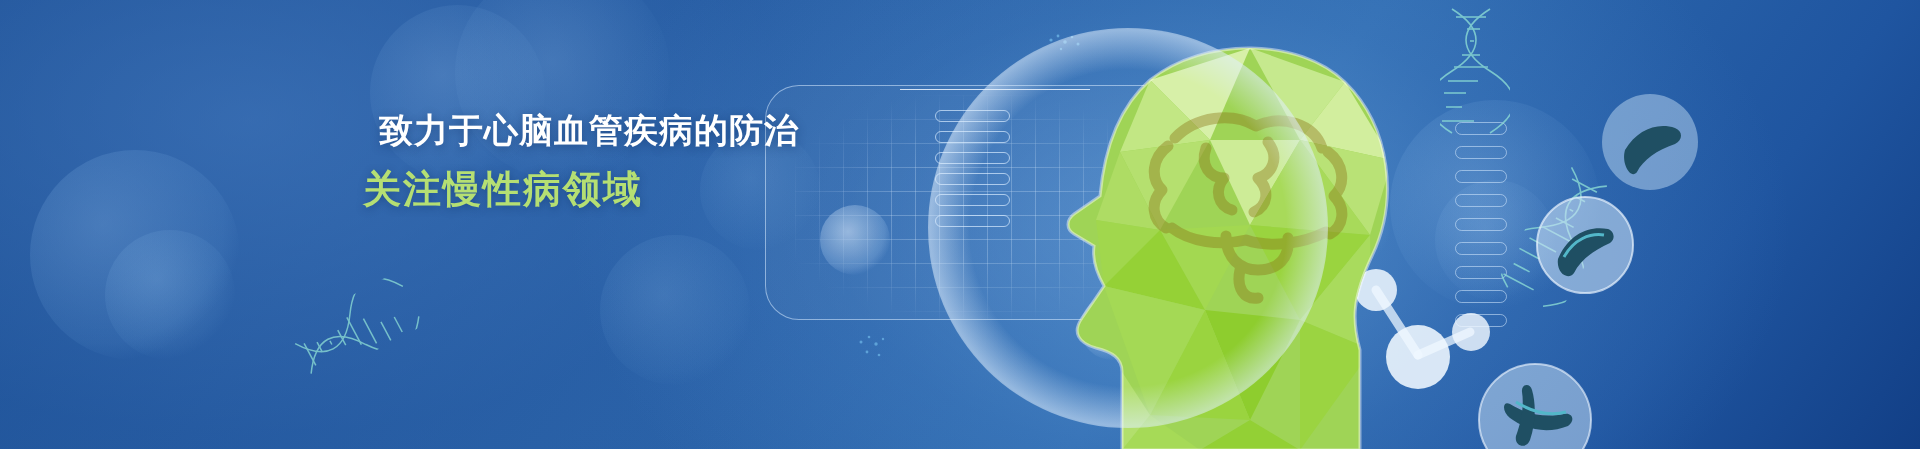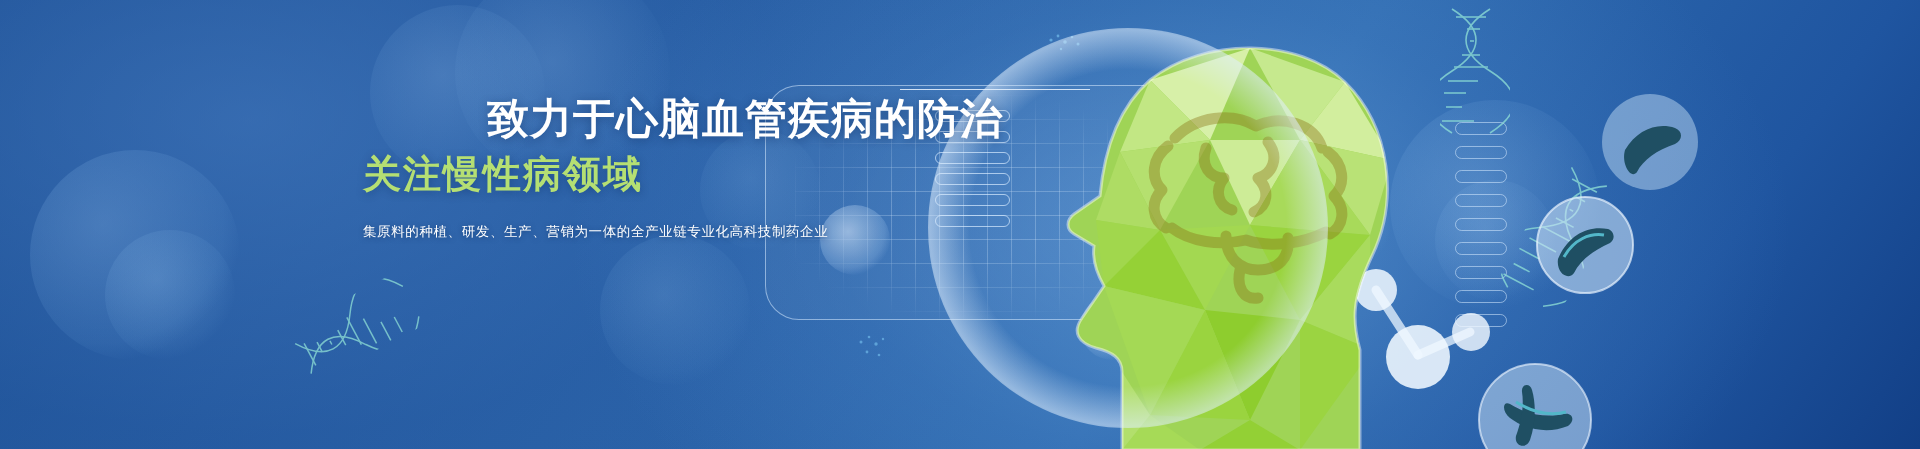--- a/index.html
+++ b/index.html
@@ -101,29 +101,28 @@
     position: absolute;
     left: -72px; top: 8px;
     width: 400px; height: 400px;
     border-radius: 50%;
     background: radial-gradient(circle at 50% 50%, rgba(255,255,255,0.00) 56%, rgba(225,240,255,0.55) 70%, rgba(190,220,250,0.0) 82%);
   }
 
   
   .copy { position: absolute; left: 363px; top: 95px; width: 640px; }
   .headline {
-    font-size: 42px;
+    font-size: 34px;
     font-weight: bold;
     letter-spacing: 1px;
     line-height: 1.12;
     color: #ffffff;
     white-space: nowrap;
     text-shadow: 0 2px 10px rgba(10,40,90,0.45);
-    margin: 0;
-    text-align: right;
+    margin: 16px;
   }
   .headline .accent { color: #ffffff; }
   .subhead {
     font-size: 38px;
     font-weight: bold;
     letter-spacing: 2px;
     line-height: 1.3;
     color: #b5df73;
     margin: 8px 0 0 0;
     white-space: nowrap;
@@ -356,16 +355,15 @@
   </svg>
 
   <svg style="position:absolute; left:1595px; top:90px;" width="110" height="105" viewBox="0 0 110 105">
     <circle cx="55" cy="52" r="48" fill="rgba(205,228,248,0.45)"></circle>
     <path d="M30 60 C 42 40, 62 32, 80 38 C 88 41, 88 50, 80 54 C 62 60, 48 70, 42 82 C 36 90, 26 74, 30 60 Z" fill="#1f4f63"></path>
   </svg>
 
   <div class="copy">
     <h1 class="headline"><span>致力于</span><span class="accent">心脑血管疾病</span><span>的防治</span></h1>
     <h2 class="subhead">关注慢性病领域</h2>
-    <p class="tagline">集原料的种植、研发、生产、营销为一体的全产业链专业化高科技制药企业</p>
   </div>
 
 </div>
 
 </body></html>

